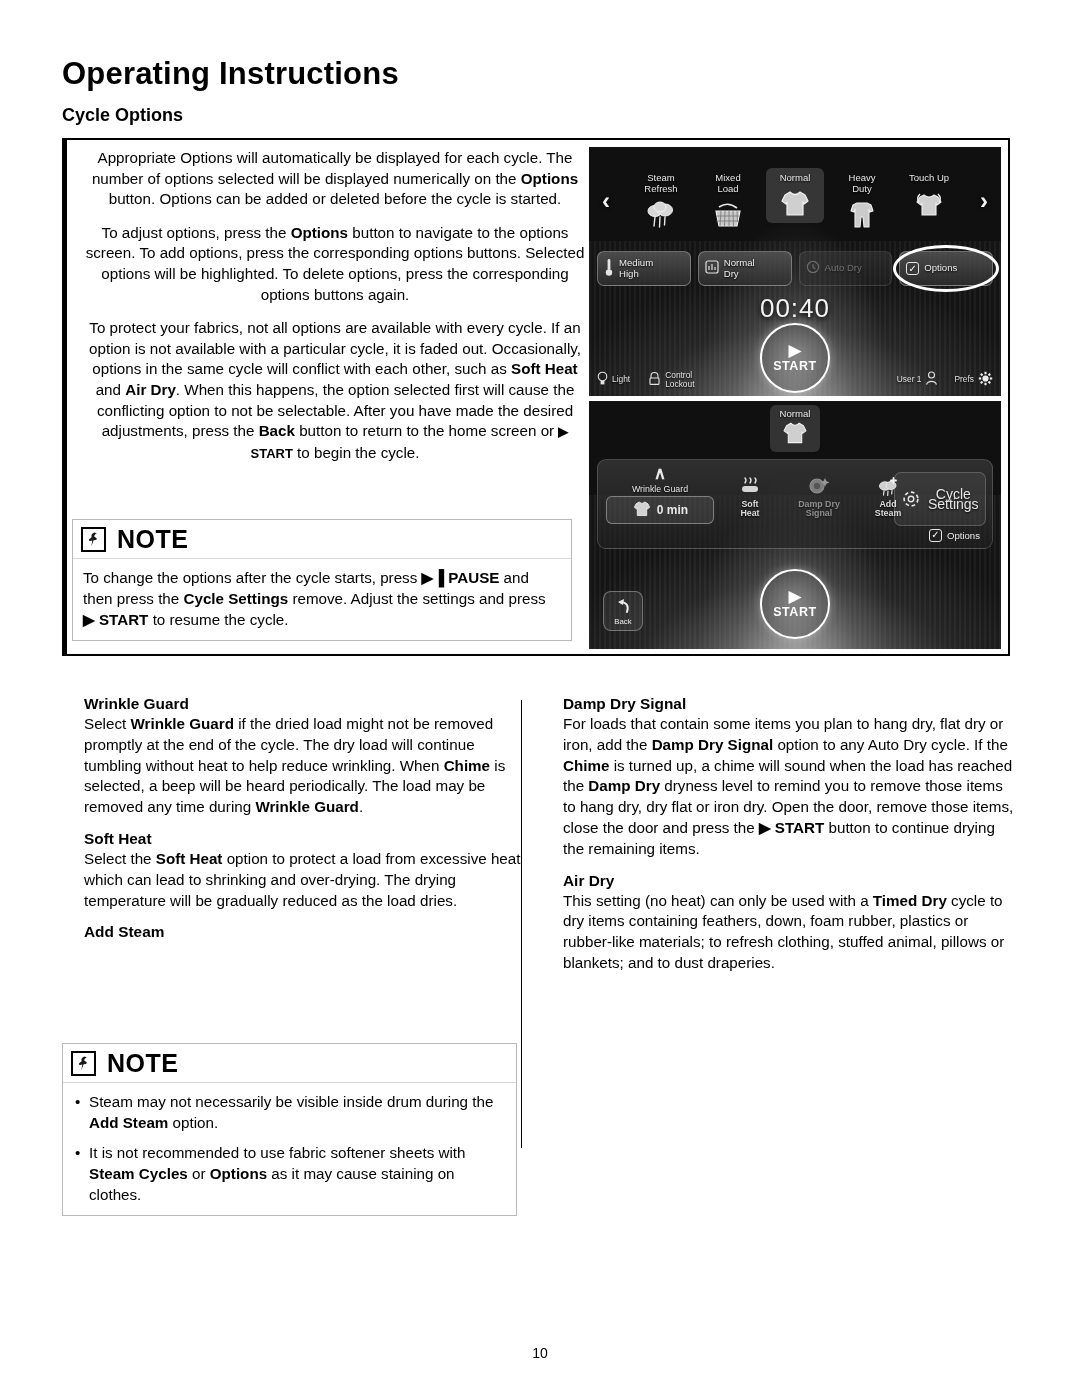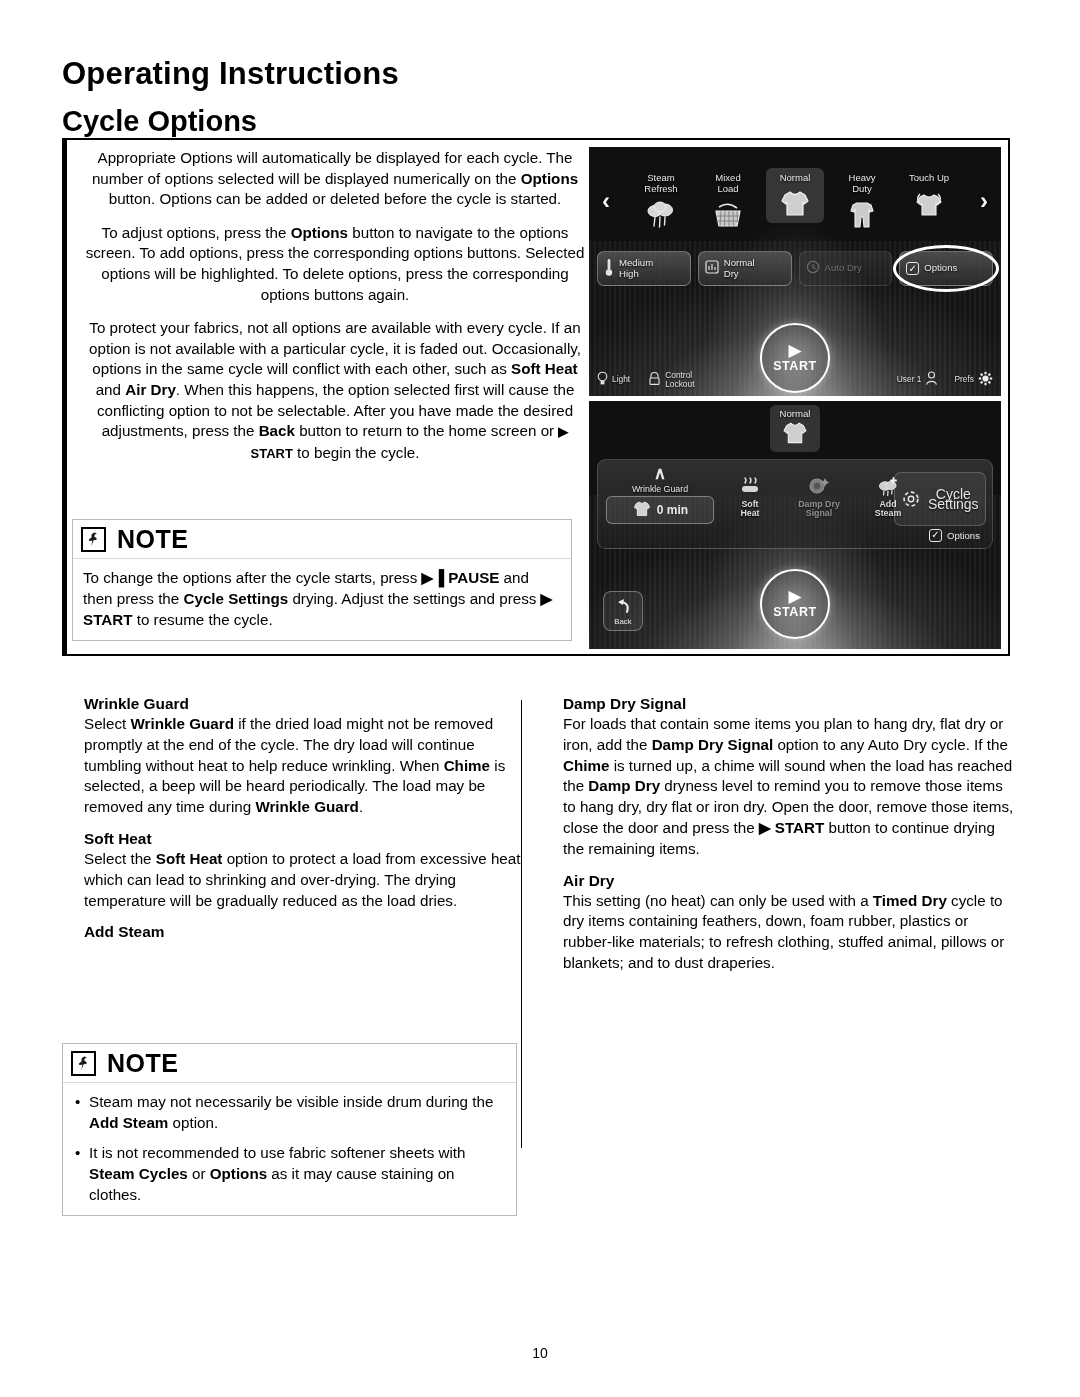--- a/index.html
+++ b/index.html
@@ -15,21 +15,21 @@
 
   .page { position:absolute; inset:0; padding:4px;border-radius:31px; }
 
   
   .h1 {
     position:absolute; left:62px; top:56px;
     font-size:31px; font-weight:bold; letter-spacing:0.2px;
   }
   .h2 {
     position:absolute; left:62px; top:105px;
-    font-size:29px; font-weight:bold;
+    font-size:18px; font-weight:bold;
   }
 
   
   .topbox {
     position:absolute; left:62px; top:138px;
     width:948px; height:518px;
     border:2px solid #000;
     border-left-width:5px;
   }
 
@@ -378,20 +378,21 @@
               </span>
               <span class="t">Auto Dry</span>
             </div>
             <div class="optbtn">
               <span class="cbx">✓</span>
               <span class="t">Options</span>
               <span class="ringhl"></span>
             </div>
           </div>
 
+          <div class="timer">00:40</div>
 
           <div class="startbtn" style="top:176px;">
             <span class="ptri">▶</span>
             <span class="stxt">START</span>
           </div>
 
           <div class="botrow">
             <div style="display:flex; gap:18px;">
               <div class="botitem">
                 <span>
@@ -568,21 +569,21 @@
   <div class="notebox note1">
     <div class="note-hd">
       <span class="pin">
         <svg width="15" height="17" viewBox="0 0 15 17">
           <path d="M8.5 1.5 C6 2 5 4 5.6 6.2 L3.2 8.2 C2.4 8.9 3 10 4 9.9 L6.3 9.6 L5.3 15.6 L7.6 9.3 L9.8 8.9 C10.9 8.7 11.1 7.5 10.3 7 L8.2 5.6 C8.3 3.6 9.6 2.5 11 2.4 Z" fill="#1a1a1a"></path>
         </svg>
       </span>
       <span class="note-title">NOTE</span>
     </div>
     <div class="note-body">
-      <p><span>To change the options after the cycle starts, press </span><b>▶▐ PAUSE</b><span> and then press the </span><b>Cycle Settings</b><span> drying. Adjust the settings and press </span><b>▶ START</b><span> to resume the cycle.</span></p>
+      <p><span>To change the options after the cycle starts, press </span><b>▶▐ PAUSE</b><span> and then press the </span><b>Cycle Settings</b><span> remove. Adjust the settings and press </span><b>▶ START</b><span> to resume the cycle.</span></p>
     </div>
   </div>
 
   <div class="divider"></div>
 
   <div class="col colL" style="top:695px;">
     <div id="secL">
         <div class="sec-h">Wrinkle Guard</div>
         <p class="sec-p"><span>Select </span><b>Wrinkle Guard</b><span> if the dried load might not be removed promptly at the end of the cycle. The dry load will continue tumbling without heat to help reduce wrinkling. When </span><b>Chime</b><span> is selected, a beep will be heard periodically. The load may be removed any time during </span><b>Wrinkle Guard</b><span>.</span></p>
         <div class="sec-h">Soft Heat</div>

